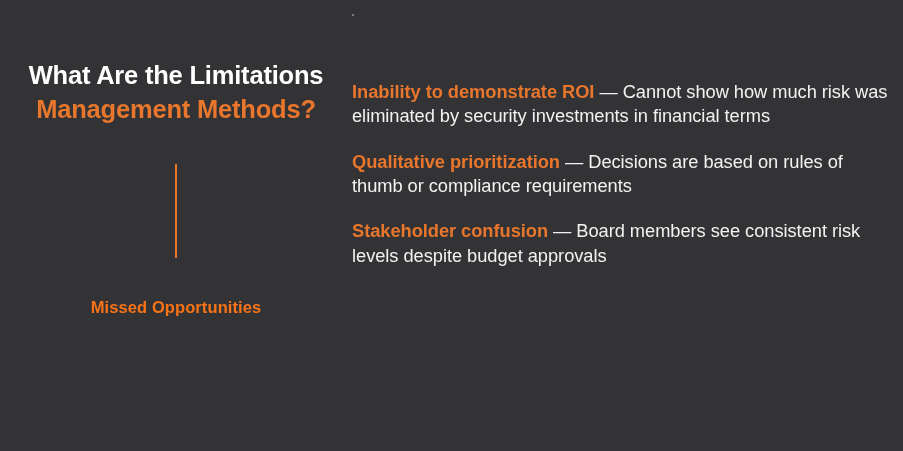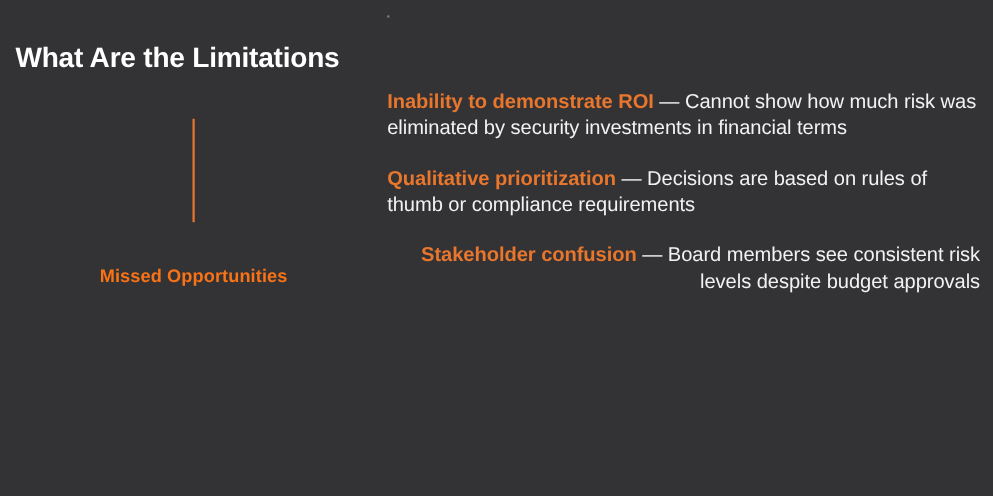--- a/index.html
+++ b/index.html
@@ -28,23 +28,23 @@
     width: 352px;
     flex: 0 0 352px;
     position: relative;
     display: flex;
     flex-direction: column;
     align-items: center;
     box-sizing: border-box;
     padding: 0 14px;
   }
   .title-block {
-    margin-top: 36px;
+    margin-top: 58px;
     width: 100%;
-    text-align: left;
+    text-align: center;
     font-size: 25.5px;
     font-weight: bold;
     line-height: 1.34;
     letter-spacing: -0.2px;
   }
   .title-line {
     display: block;
   }
   .accent {
     color: #e8762c;
@@ -94,39 +94,39 @@
   }
   .point {
     font-size: 18.3px;
     line-height: 1.33;
     color: #f2f2f2;
     margin-bottom: 21px;
     letter-spacing: -0.05px;
   }
   .point:last-child {
     margin-bottom: 12px;
-    text-align: right;
   }
   .point .lead {
     color: #e8762c;
     font-weight: bold;
   }
   .point .dash {
     color: #f2f2f2;
   }
 </style>
 </head>
 <body>
 
 <div class="slide">
 
   <div class="left-col">
 
     <div class="title-block">
       <span class="title-line">What Are the Limitations</span>
+      <span class="title-line accent">Management Methods?</span>
     </div>
 
     <div class="divider-wrap">
       <div class="vdivider"></div>
     </div>
 
     <div class="subtitle">Missed Opportunities</div>
 
   </div>
 

